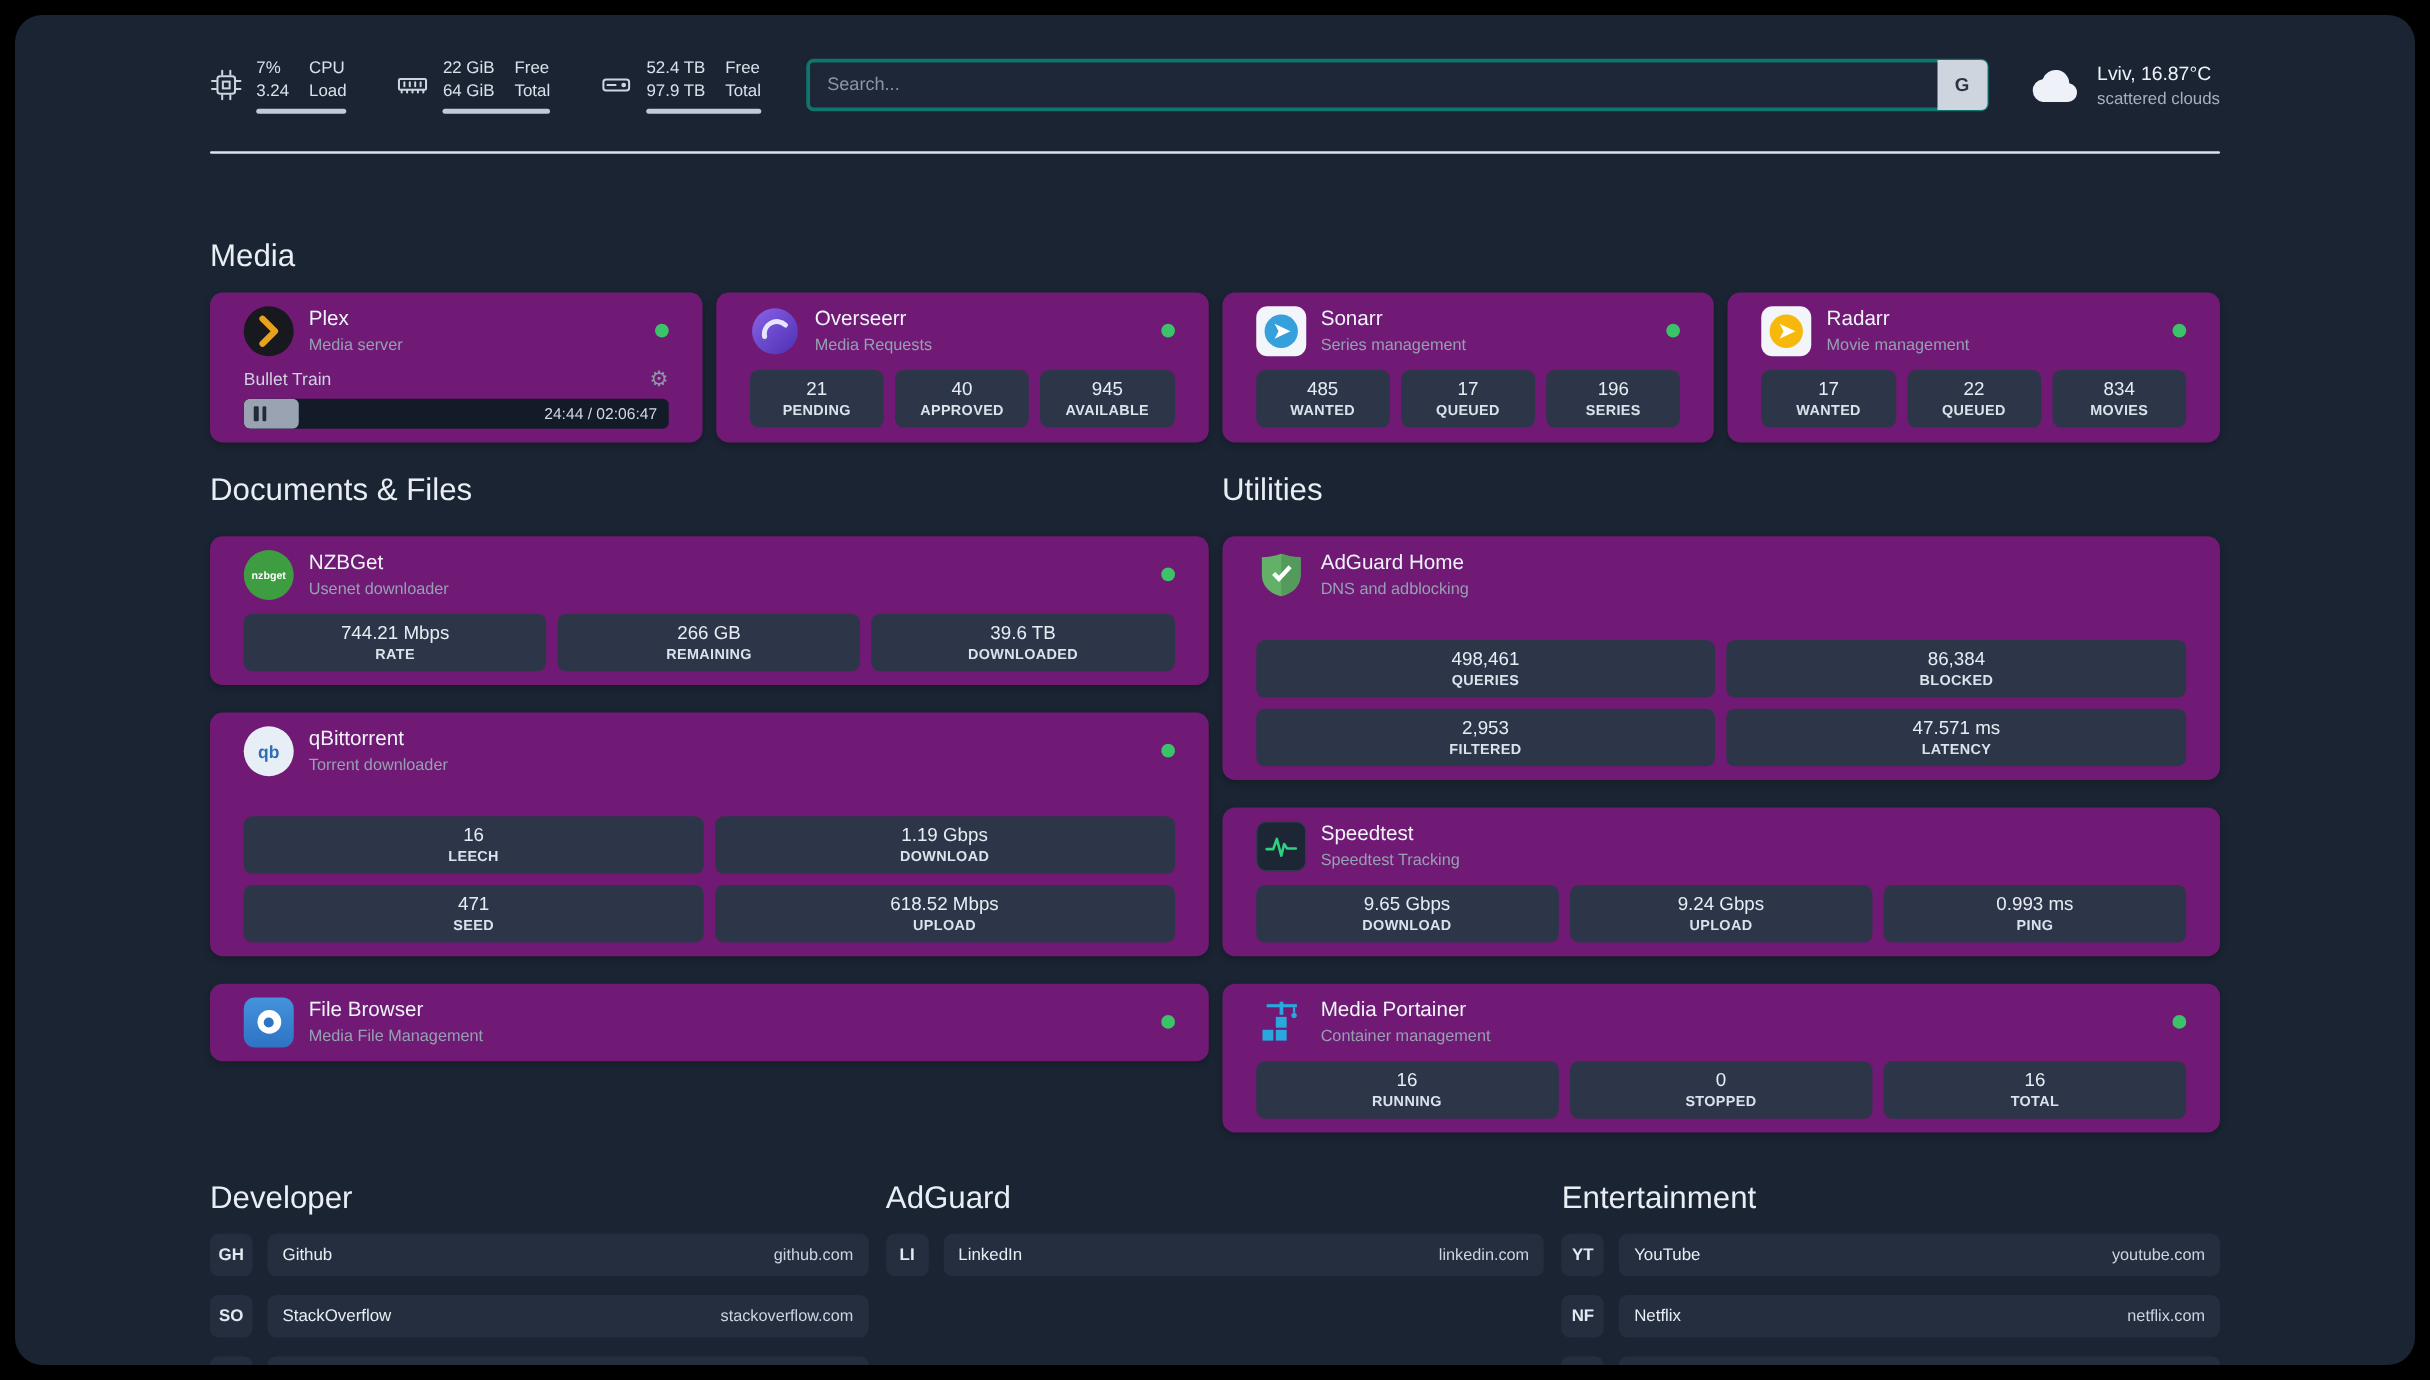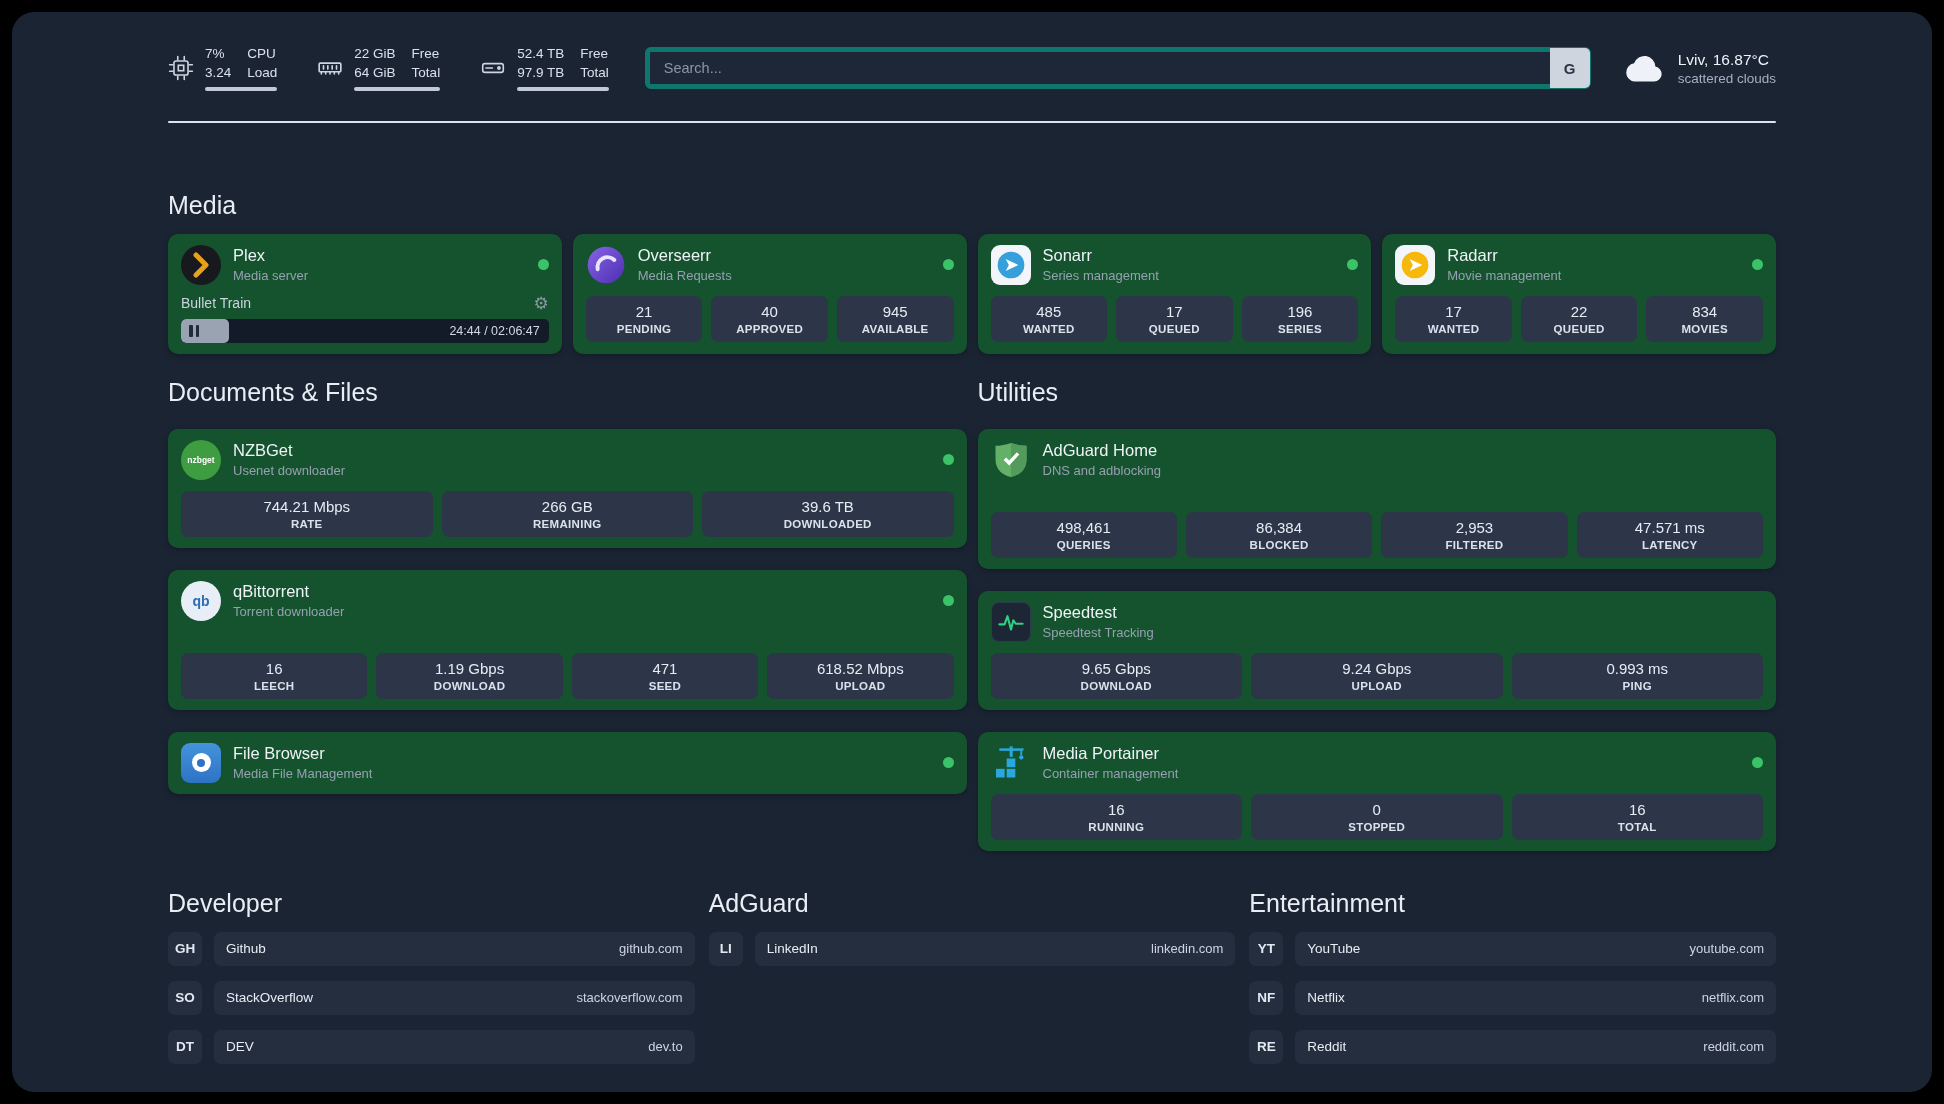--- a/index.html
+++ b/index.html
@@ -13,53 +13,53 @@
   .monitors { display:flex; gap:40px; align-items:center; }
   .monitor { display:flex; gap:11px; align-items:center; }
   .m-icon { width:26px; height:26px; color:#cdd5e0; flex:0 0 26px; }
   .m-icon svg { width:100%; height:100%; }
   .m-block { display:flex; flex-direction:column; }
   .m-rows { display:flex; gap:16px; }
   .m-col { display:flex; flex-direction:column; gap:2px; font-size:13.5px; color:#dbe1ea; line-height:1.25; }
   .m-bar { margin-top:5px; height:4px; border-radius:2px; background:#c3cad6; }
 
   .searchwrap { flex:1; margin:0 32px 0 36px; position:relative; display:flex; }
-  .search { flex:1; height:42px; background:#1e2737; border:5px solid #0f766e; border-radius:6px;
+  .search { flex:1; height:42px; background:#1e2737; border:3px solid #0f766e; border-radius:6px;
             color:#e7ecf3; font-size:14.5px; padding:0 56px 0 14px; outline:none;
             font-family:"Liberation Sans", sans-serif; }
   .search::placeholder { color:#8c95a6; }
   .g-btn { position:absolute; right:1px; top:1px; bottom:1px; width:40px; background:#cfd5df;
            border:none; border-radius:0 5px 5px 0; font-weight:bold; color:#2b3445; font-size:15px;
            cursor:pointer; font-family:"Liberation Sans", sans-serif; }
 
   .weather { display:flex; align-items:center; gap:13px; }
   .w-icon { width:42px; height:30px; }
   .w-icon svg { width:100%; height:100%; }
   .w-loc { font-size:15.5px; color:#eef2f8; }
   .w-cond { font-size:13.5px; color:#a6afbf; margin-top:2px; }
 
   .divider { margin-top:30px; height:2px; background:#dde3ec; border-radius:1px; }
 
   
   .section-title { font-size:25px; font-weight:500; color:#e9eef5; }
   .media-title { margin-top:68px; }
   .media-grid { margin-top:14px; display:grid; grid-template-columns:repeat(4,1fr); gap:11px; align-items:stretch; }
 
-  .card { background:#14532d; border-radius:10px; padding:11px 13px; box-shadow:0 2px 6px rgba(0,0,0,.25); }
+  .card { background:#701a75; border-radius:10px; padding:11px 27px; box-shadow:0 2px 6px rgba(0,0,0,.25); }
   .card-head { display:flex; align-items:center; gap:12px; }
   .app-icon { width:40px; height:40px; flex:0 0 40px; display:flex; align-items:center; justify-content:center; overflow:hidden; }
   .app-icon svg { width:100%; height:100%; }
   .app-meta { min-width:0; }
   .app-name { font-size:16.5px; font-weight:500; color:#eff3f8; white-space:nowrap; }
   .app-desc { font-size:13px; color:#96a0b1; margin-top:3px; white-space:nowrap; }
   .dot { width:11px; height:11px; border-radius:50%; background:#3cc268; margin-left:auto; flex:0 0 11px; }
 
   .stats { display:grid; gap:9px; margin-top:11px; }
   .stats.c3 { grid-template-columns:repeat(3,1fr); }
-  .stats.c4 { grid-template-columns:repeat(4,1fr);margin-top:32px; }
+  .stats.c4 { grid-template-columns:repeat(2,1fr);margin-top:32px; }
   .tile { background:#2c3648; border-radius:7px; height:46px; display:flex; flex-direction:column;
           align-items:center; justify-content:center; gap:3px;text-align:right; }
   .tile-val { font-size:15px; color:#e7ecf4; white-space:nowrap; }
   .tile-lab { font-size:11.5px; font-weight:bold; color:#dbe2ec; letter-spacing:.3px; white-space:nowrap; }
 
   
   .np-row { display:flex; align-items:center; margin-top:10px; }
   .np-title { font-size:14px; color:#ccd3df; }
   .np-gear { margin-left:auto; color:#8d96a6; font-size:17px; line-height:1; cursor:pointer; }
   .np-bar { margin-top:7px; height:24px; background:#131b29; border-radius:5px; position:relative;

